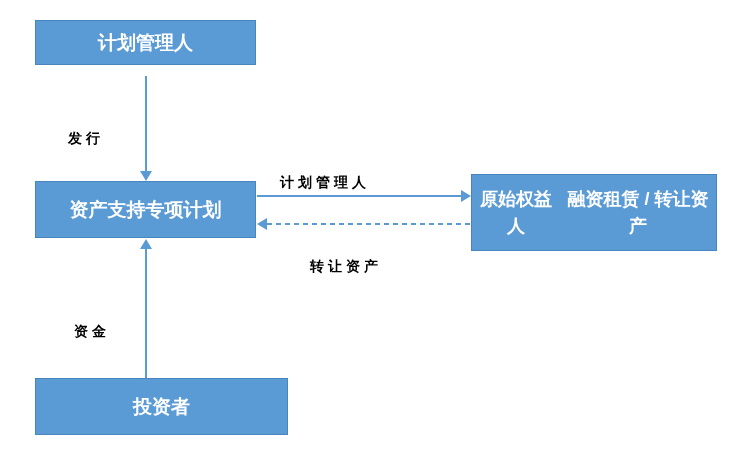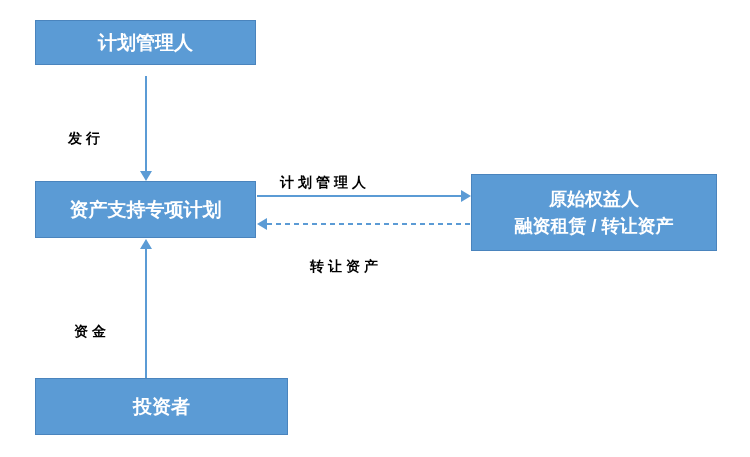--- a/index.html
+++ b/index.html
@@ -27,21 +27,21 @@
     border: 1px solid var(--box-border);
     color: var(--box-text);
     display: flex;
     align-items: center;
     justify-content: center;
     text-align: center;
     font-size: 19px;
     font-weight: bold;
     line-height: 1.45;
   }
-  .node.multiline { flex-direction: column; }
+  .node.multiline { flex-direction: row; }
   #plan-manager { left: 35px;  top: 20px;  width: 221px; height: 45px; }
   #spv          { left: 35px;  top: 181px; width: 221px; height: 57px; align-items: center; }
   #originator   { left: 471px; top: 174px; width: 246px; height: 77px; font-size: 18px; }
   #investor     { left: 35px;  top: 378px; width: 253px; height: 57px; }
 
   .edge-label {
     position: absolute;
     color: var(--label-text);
     font-size: 14px;
     font-weight: bold;

